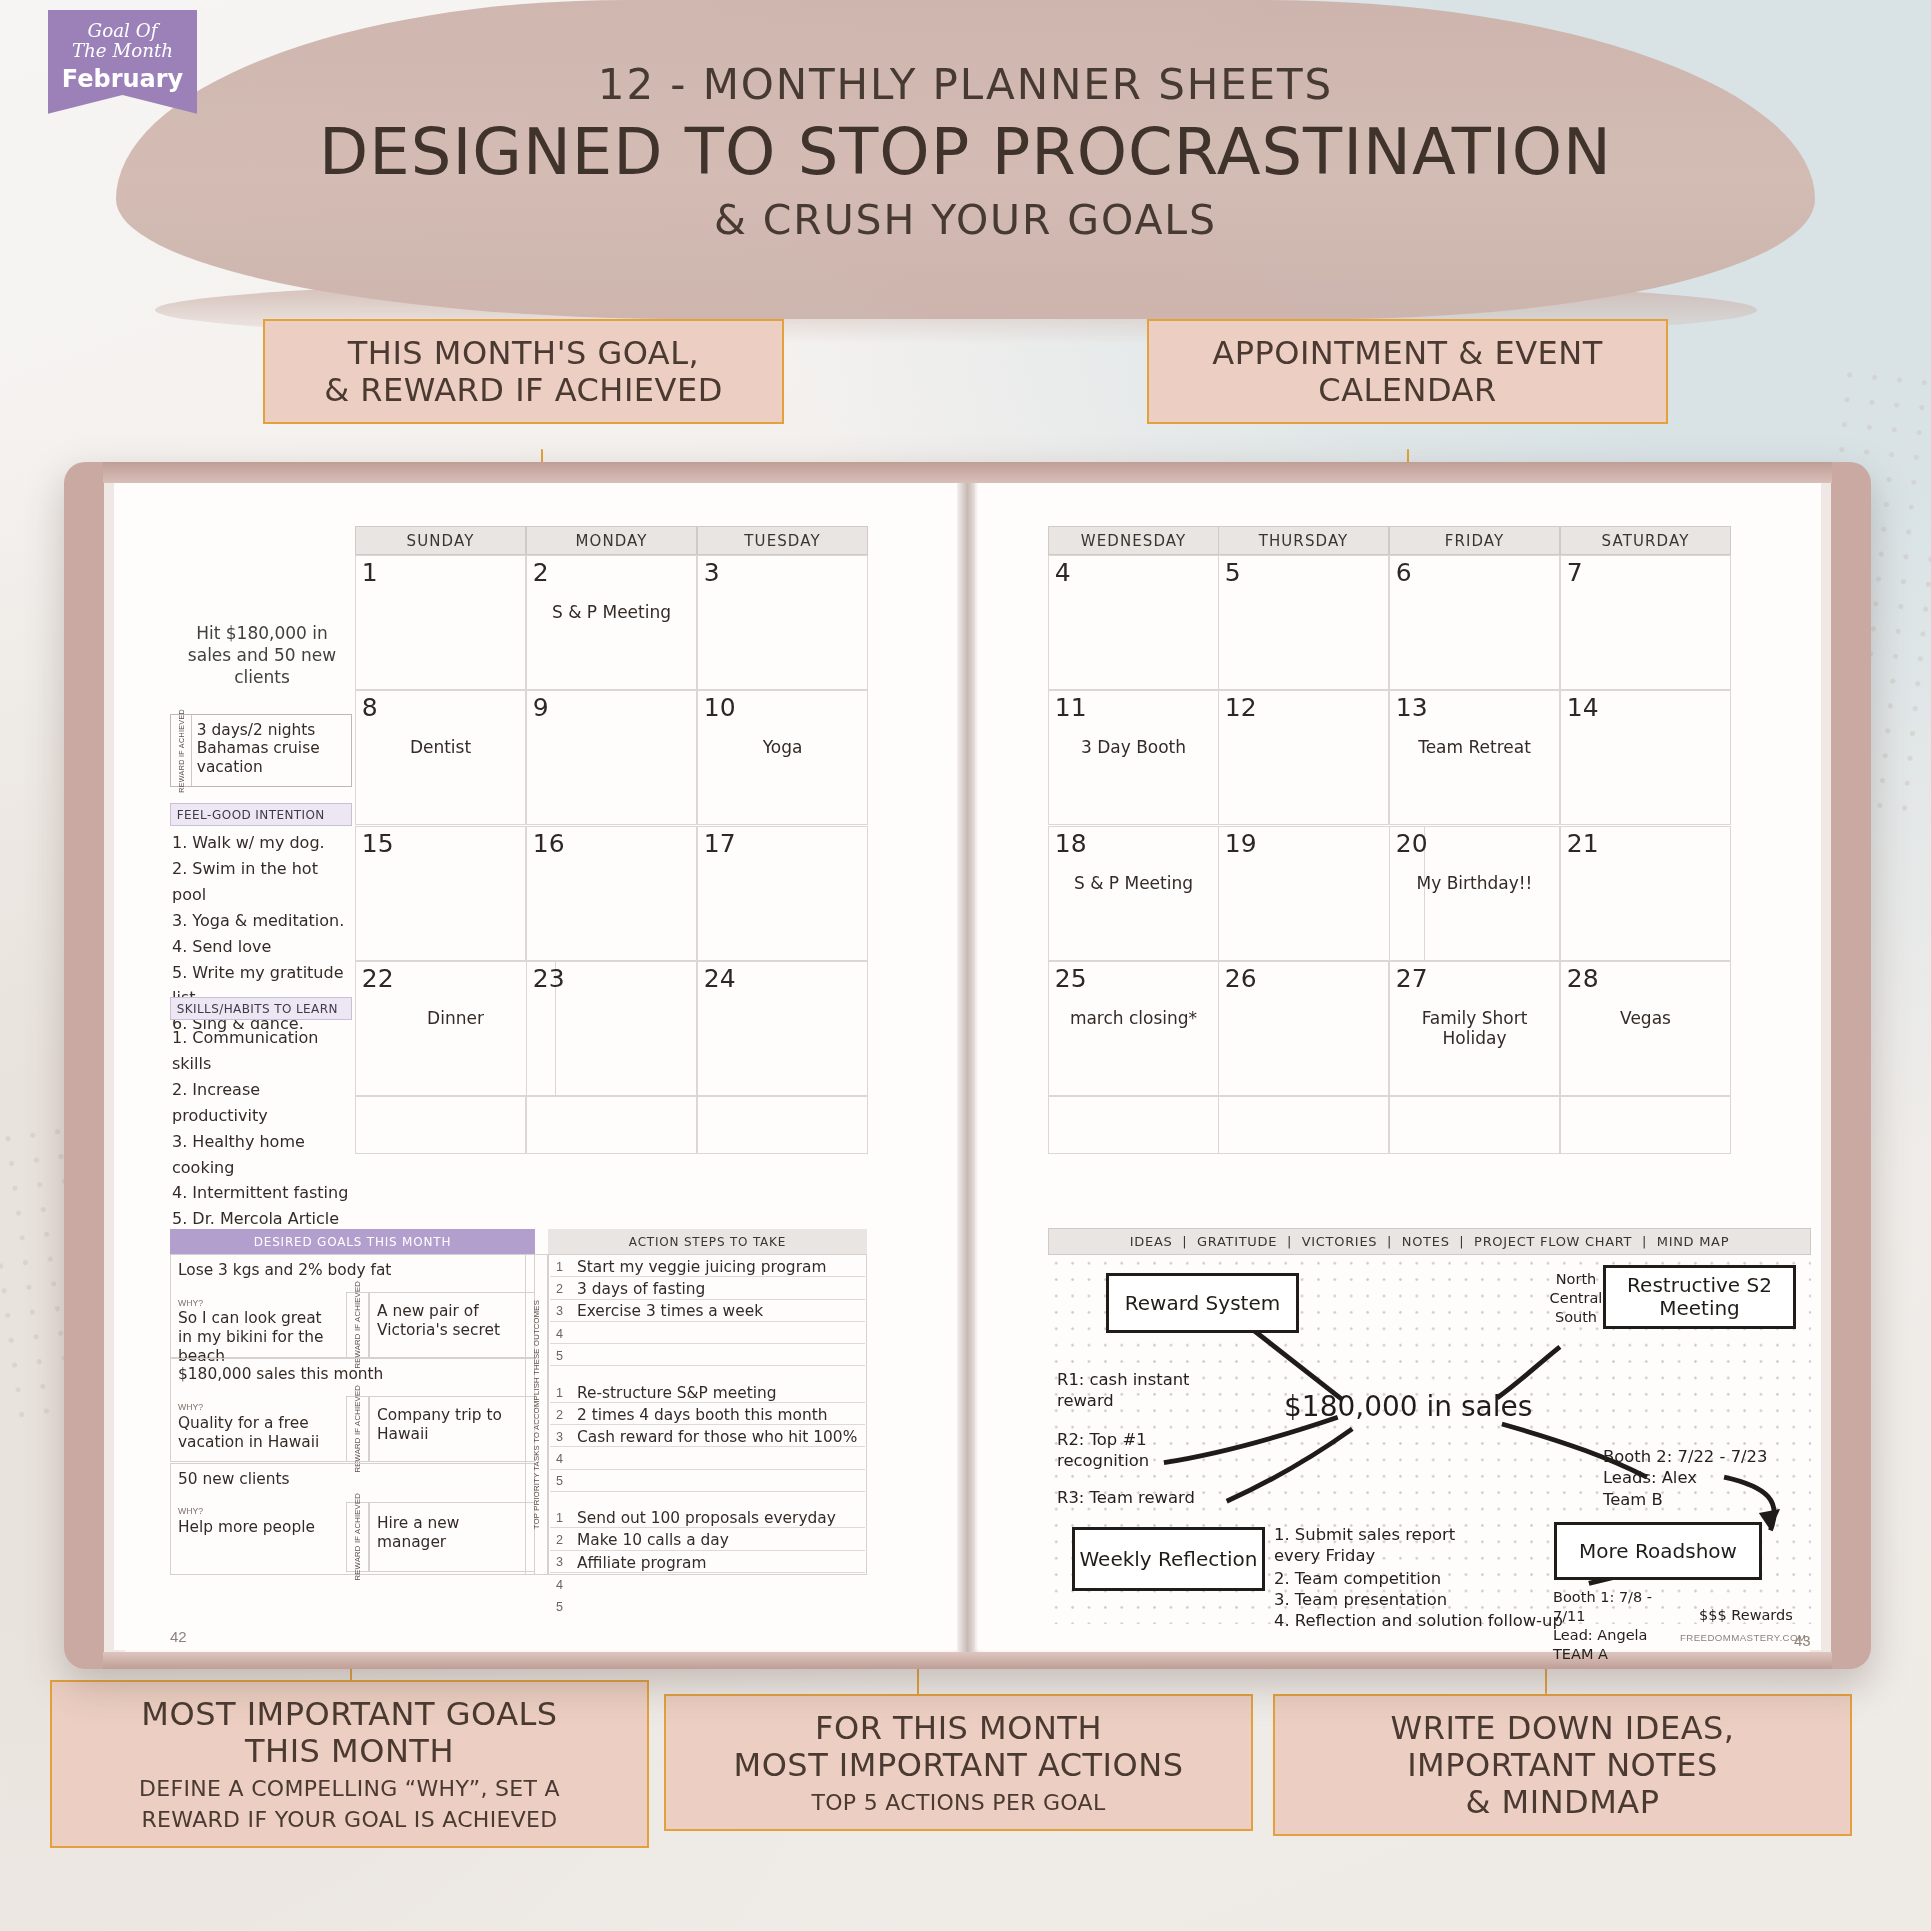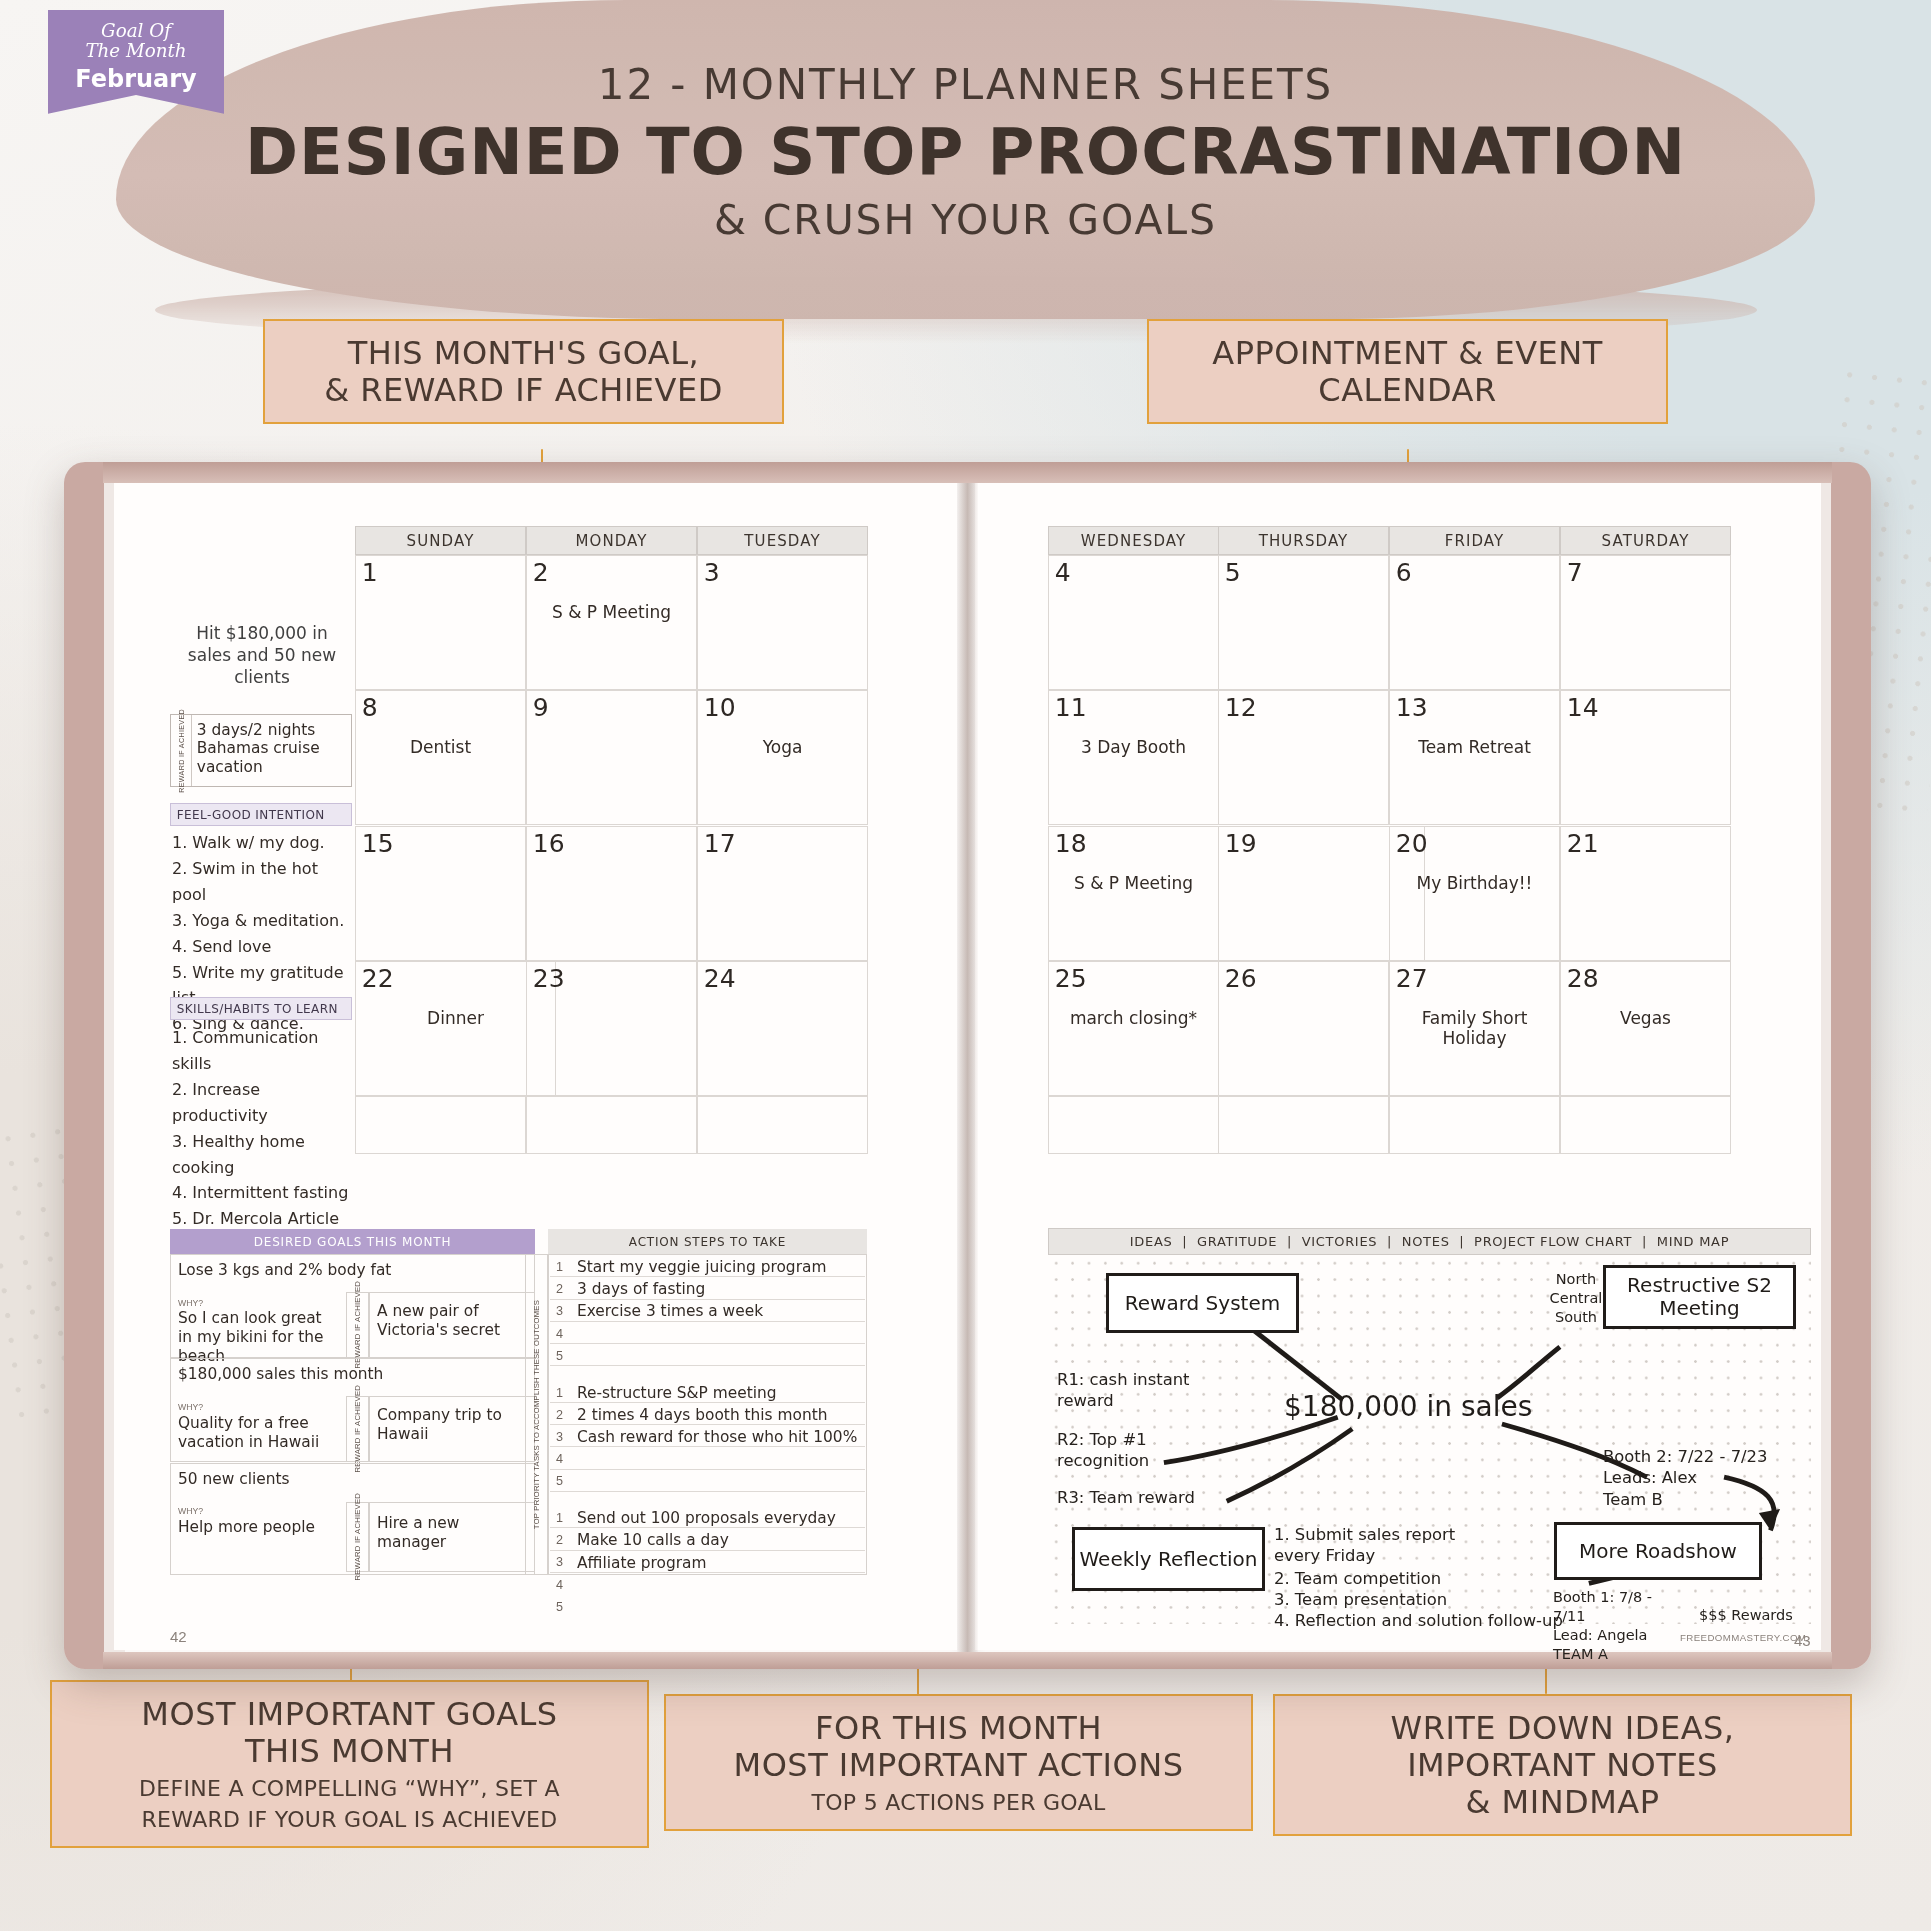--- a/index.html
+++ b/index.html
@@ -42,21 +42,21 @@
   }
   .header {
     position: absolute; left: 0; right: 0; top: 60px;
     text-align: center; color: #473a33;
   }
   .header .l1 {
     font-size: 42px; letter-spacing: 1.9px; font-weight: 400;
     font-family: "DejaVu Sans", sans-serif;
   }
   .header .l2 {
-    font-size: 64px; letter-spacing: 1px; font-weight: 700; margin-top: 5.8px;
+    font-size: 64px; letter-spacing: 1px; font-weight: 400; margin-top: 5.8px;
     font-family: "DejaVu Sans", sans-serif;
     color: #3f332c;
   }
   .header .l3 {
     font-size: 41px; letter-spacing: 1.9px; margin-top: 7.7px; font-weight: 400;
     font-family: "DejaVu Sans", sans-serif;
   }
 
   
   .callout {
@@ -98,21 +98,21 @@
   }
   .book-top {
     position: absolute; left: 39px; right: 39px; top: 0; height: 21px;
     background: linear-gradient(180deg,#bf9e96,#d8bfb8);
   }
   .book-bottom {
     position: absolute; left: 39px; right: 39px; bottom: 0; height: 17.4px;
     background: linear-gradient(0deg,#bf9e96,#ddc6bf);
   }
   .ribbon {
-    position: absolute; left: 48px; top: 9.7px; width: 176px; height: 104px;
+    position: absolute; left: 48px; top: 9.7px; width: 149px; height: 104px;
     background: #9b81b8; color: #fff; text-align: center;
     clip-path: polygon(0 0,100% 0,100% 100%,50% 82%,0 100%);
     padding-top: 11.6px;
   }
   .ribbon .r1 { font-family: "DejaVu Serif", serif; font-style: italic; font-size: 18.3px; line-height: 1.1; }
   .ribbon .r2 { font-family: "DejaVu Sans", sans-serif; font-size: 24px; font-weight: 700; margin-top: 3.9px; }
 
   .hand { font-family: "DejaVu Sans", sans-serif; color: #332b26; }
 
   .goaltext {

